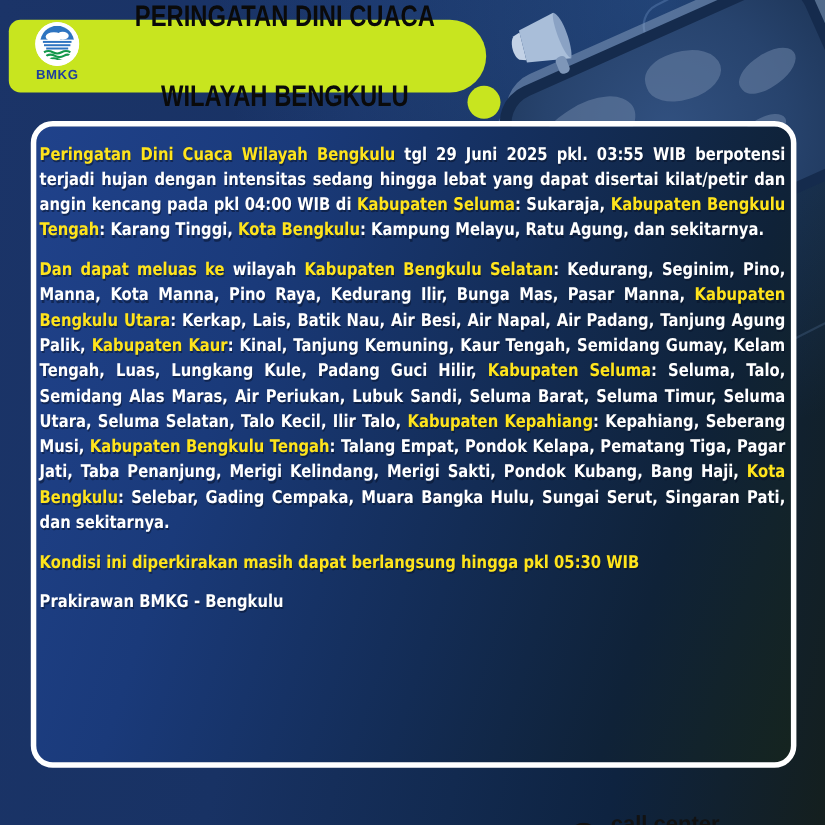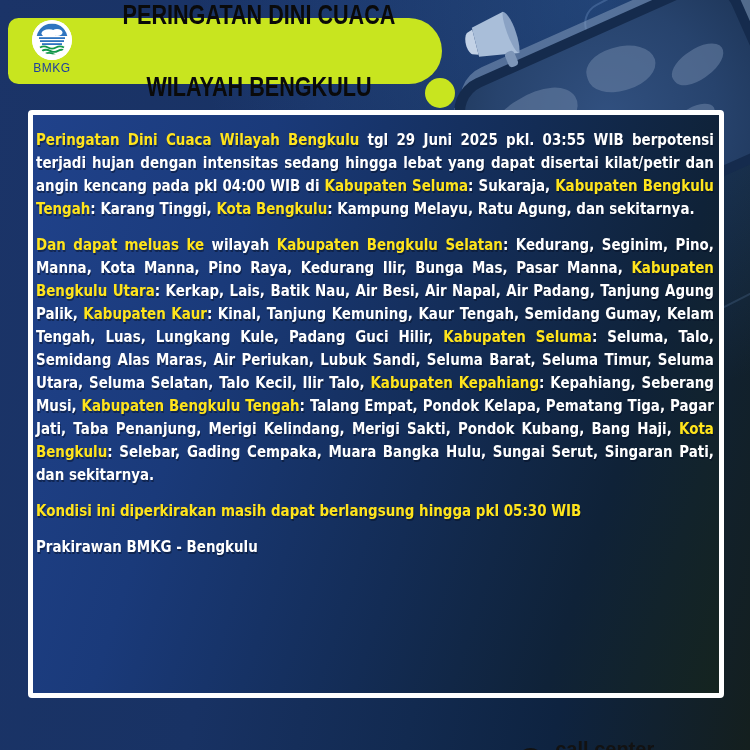--- a/index.html
+++ b/index.html
@@ -24,27 +24,27 @@
   .screen{position:absolute;inset:10px;border-radius:28px;
     background:radial-gradient(circle at 45% 45%, #31507f 0%, #27436d 60%, #1e3659 100%);overflow:hidden;}
   .blob{position:absolute;background:#6b84a5;opacity:.55;border-radius:45% 55% 50% 50%;}
   .yblob{position:absolute;background:#c9bd58;opacity:.9;border-radius:40% 60% 55% 45%;}
   .megaphone{position:absolute;left:462px;top:10px;z-index:2;transform:rotate(-14deg);}
   
   .band{position:absolute;left:8px;top:18px;width:434px;height:66px;background:#c8e51f;
     border-radius:14px 44px 44px 14px;z-index:3;}
   .logo{position:absolute;left:20px;top:2px;width:48px;text-align:center;}
   .logo-circle{width:40px;height:40px;margin:0 auto;border-radius:50%;background:#fff;overflow:hidden;}
-  .logo-label{font-family:"Liberation Sans",sans-serif;font-weight:normal;font-size:12px;color:#1f3f9e;letter-spacing:.5px;margin-top:1px;}
+  .logo-label{font-family:"Liberation Sans",sans-serif;font-weight:bold;font-size:12px;color:#1f3f9e;letter-spacing:.5px;margin-top:1px;}
   .titles{position:absolute;left:76px;right:8px;top:0;height:66px;display:flex;flex-direction:column;justify-content:center;text-align:center;gap:44px;}
   .title-line{font-family:"Liberation Sans",sans-serif;font-weight:bold;font-size:27px;line-height:28px;color:#0a0a0a;
     transform:scaleX(.8);transform-origin:center;white-space:nowrap;letter-spacing:0;}
   
   .panel{position:absolute;left:28px;top:110px;width:696px;height:588px;box-sizing:border-box;
-    border:5px solid #ffffff;border-radius:4px;z-index:2;
+    border:5px solid #ffffff;border-radius:20px;z-index:2;
     background:linear-gradient(108deg,#20428b 0%,#1a3a7a 28%,#132c55 58%,#0f2238 80%,#15241f 100%);
     padding:13px 0 0 3px;overflow:hidden;}
   .content{width:807px;transform:scaleX(.84);transform-origin:left top;
     font-size:16px;font-weight:bold;line-height:23px;color:#ffffff;text-align:justify;
     text-shadow:1px 2px 0 rgba(6,16,38,.5);}
   .content p{margin:0 0 13px 0;}
   .content .hl{color:#ffe41c;}
   
   .footer{position:absolute;left:0;top:718px;width:684px;height:32px;background:#c8e51f;z-index:3;
     display:flex;align-items:flex-end;padding-left:120px;box-sizing:border-box;

